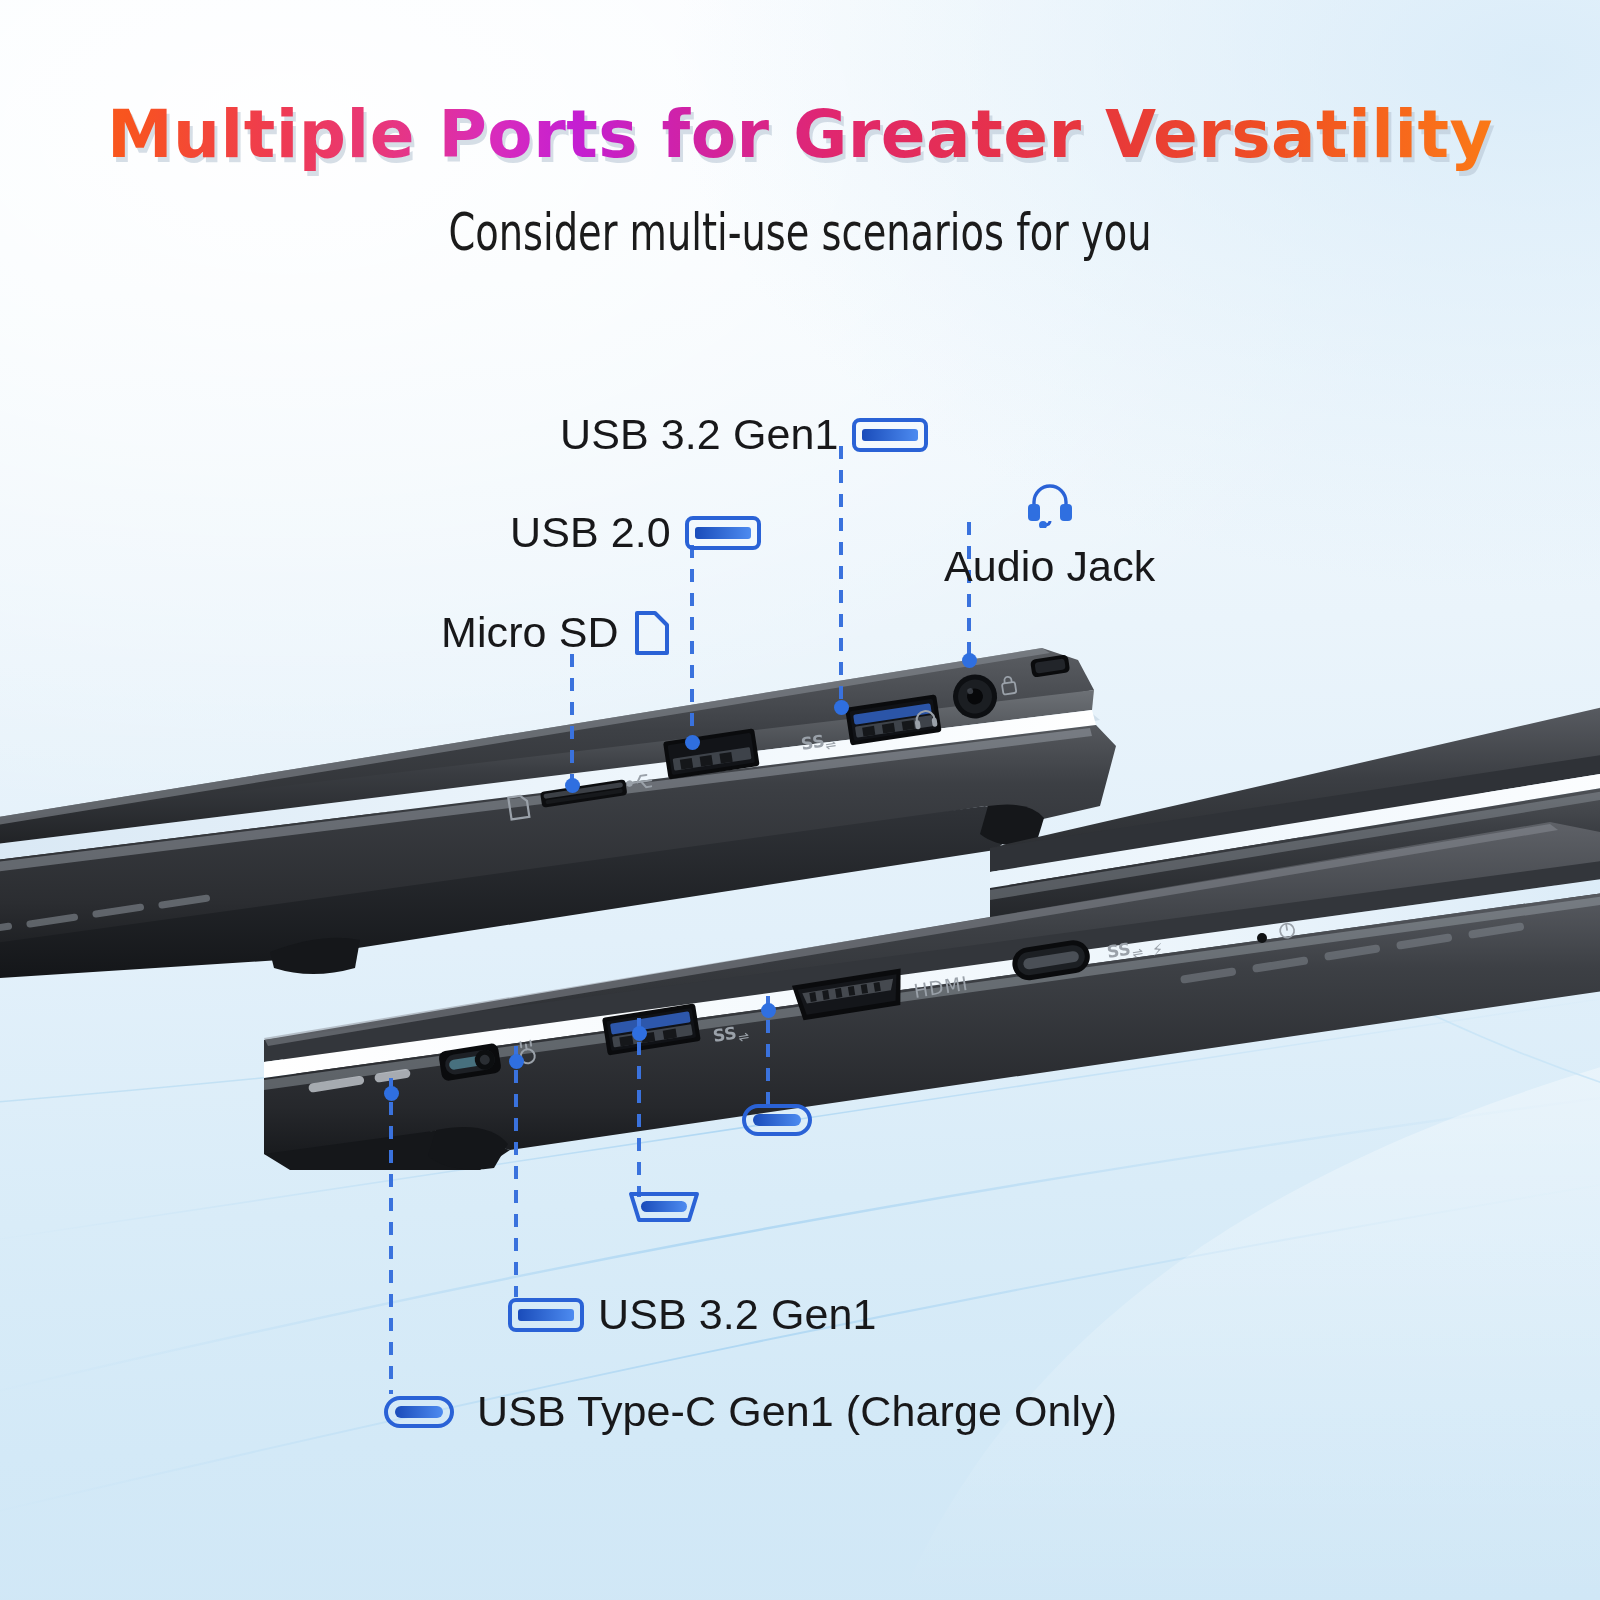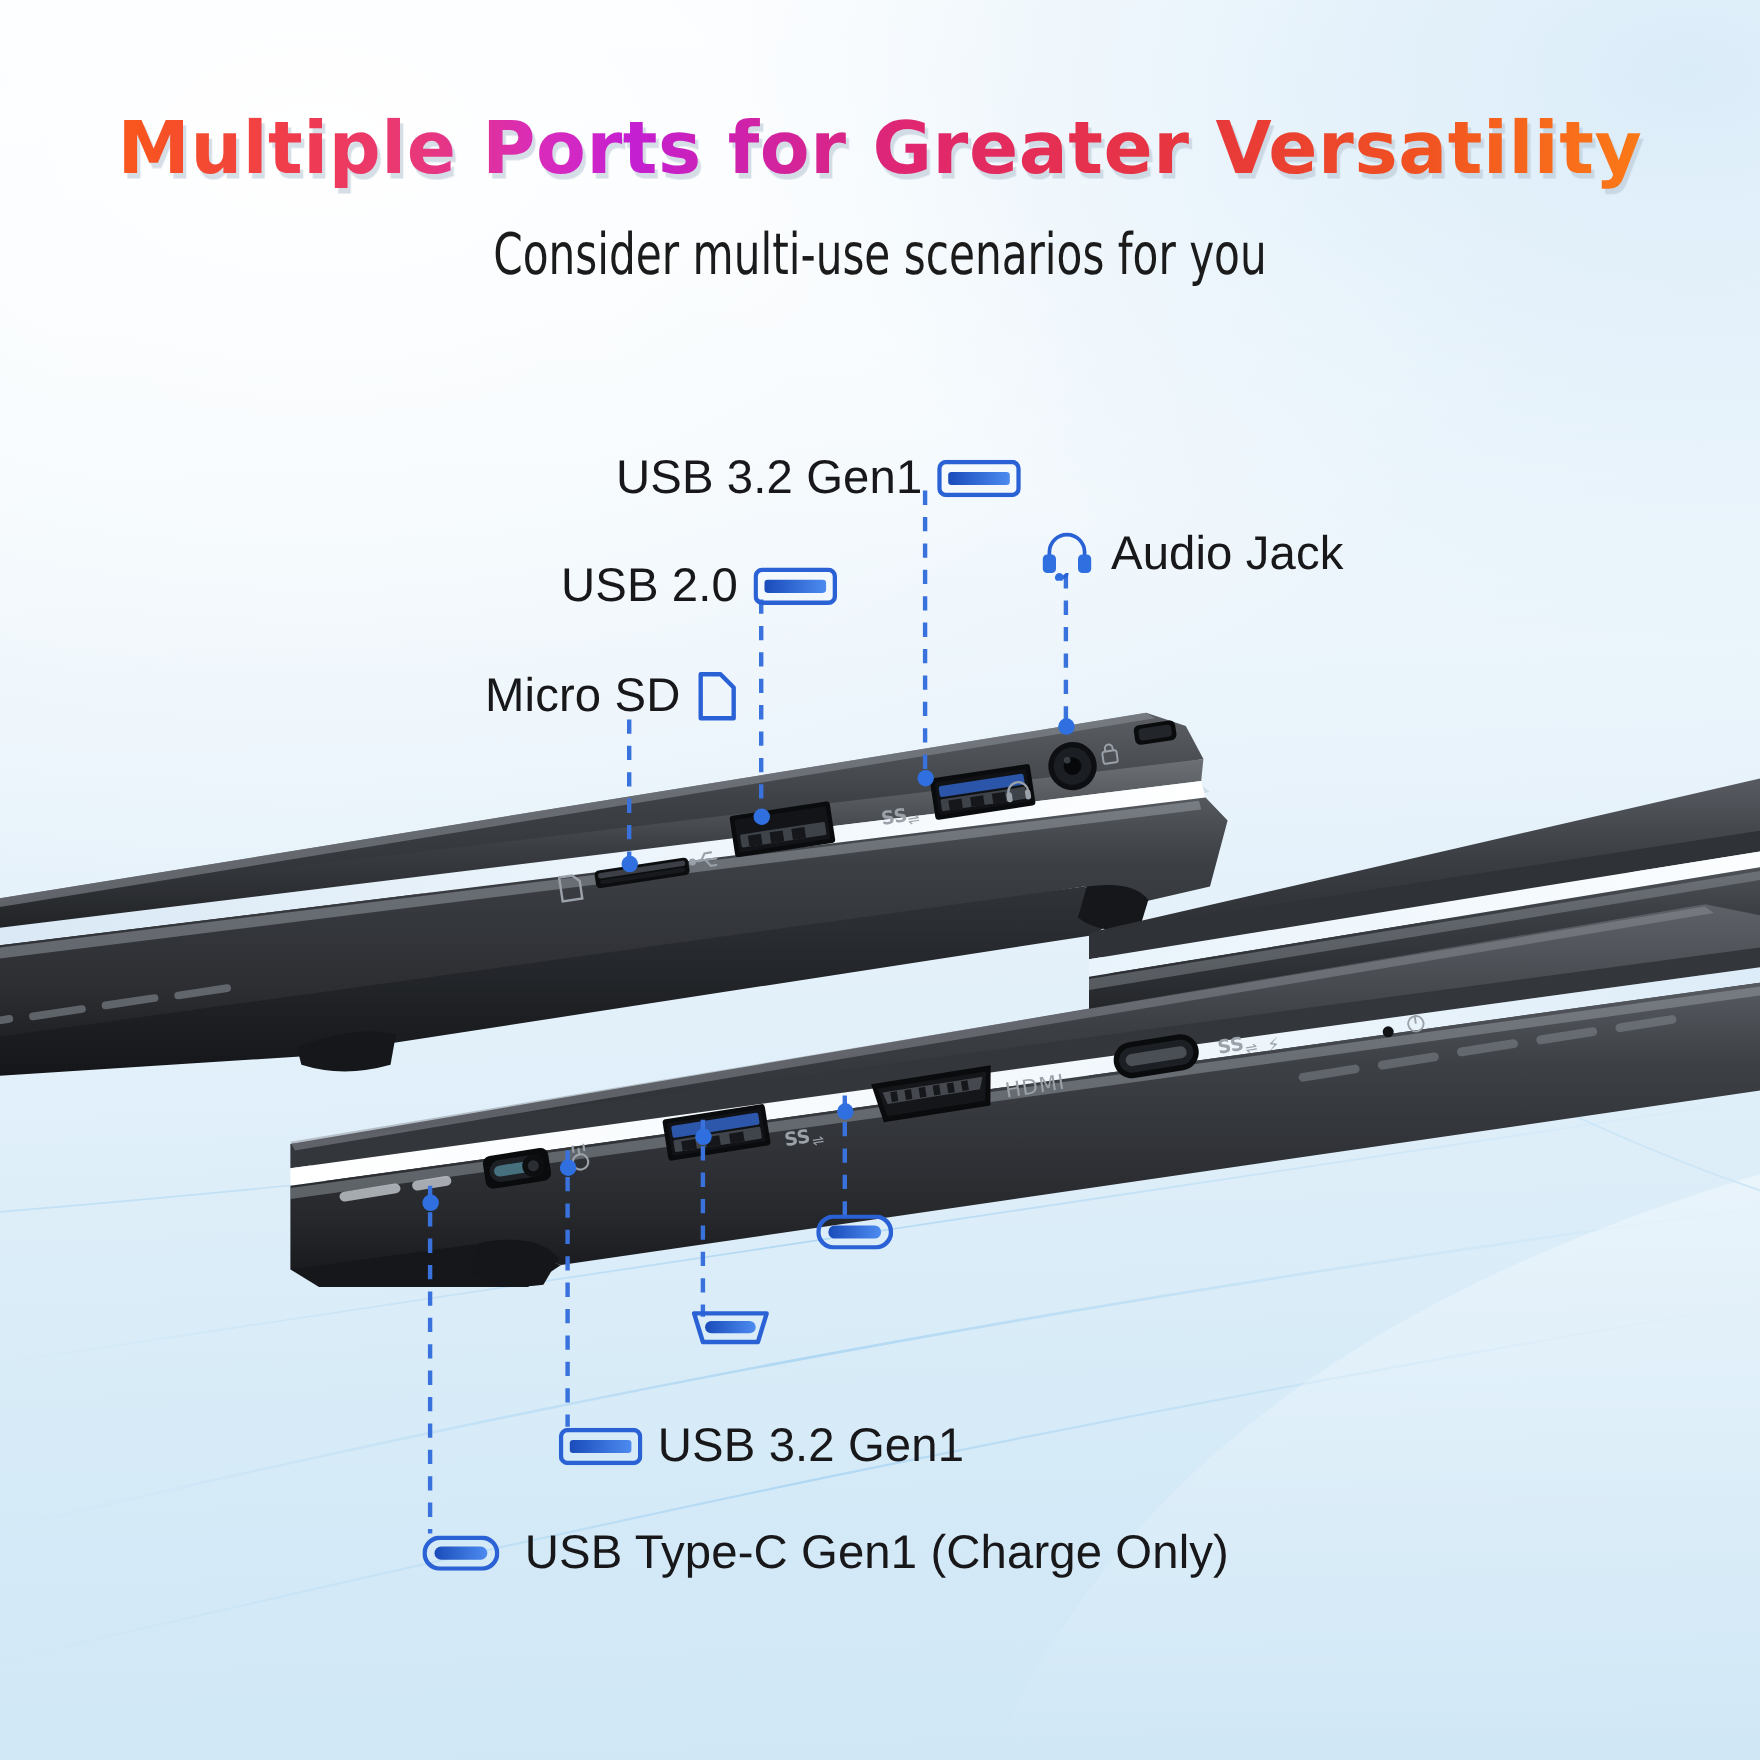--- a/index.html
+++ b/index.html
@@ -419,21 +419,21 @@
     </svg>
   </div>
 
   <div class="callout" style="left:394px;top:608px;margin-left:47px;">
     <span class="lbl">Micro SD</span>
     <svg class="ico" width="38" height="48" viewBox="0 0 38 48">
       <path d="M4 4 H22 L34 16 V44 H4 Z" fill="none" stroke="#2a62d6" stroke-width="4" stroke-linejoin="round"></path>
     </svg>
   </div>
 
-  <div class="callout" style="left:944px;top:478px;">
+  <div class="callout" style="left:944px;top:478px;flex-direction:column;">
     <svg class="ico" width="52" height="50" viewBox="0 0 52 50">
       <path d="M10 30 V24 A16 16 0 0 1 42 24 V30" fill="none" stroke="#2a62d6" stroke-width="3.4"></path>
       <rect x="4" y="26" width="12" height="17" rx="4" fill="#2f6fe0"></rect>
       <rect x="36" y="26" width="12" height="17" rx="4" fill="#2f6fe0"></rect>
       <path d="M26 43 Q 26 47 20 47" fill="none" stroke="#2a62d6" stroke-width="3"></path>
       <circle cx="19" cy="47" r="4" fill="#2f6fe0"></circle>
     </svg>
     <span class="lbl">Audio Jack</span>
   </div>
 

